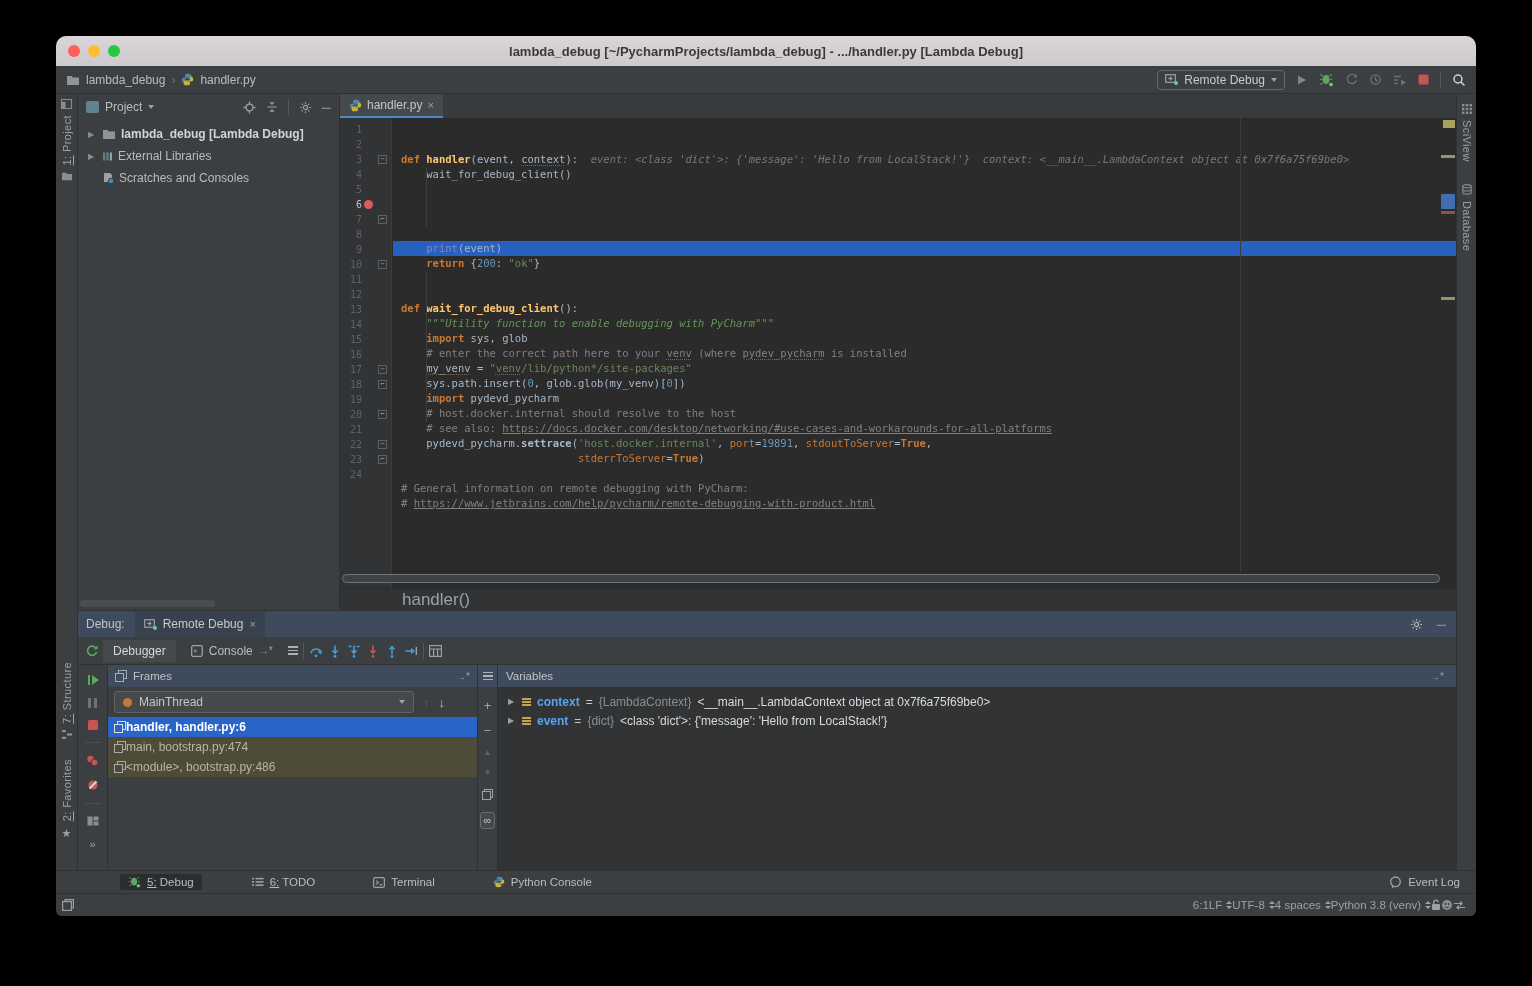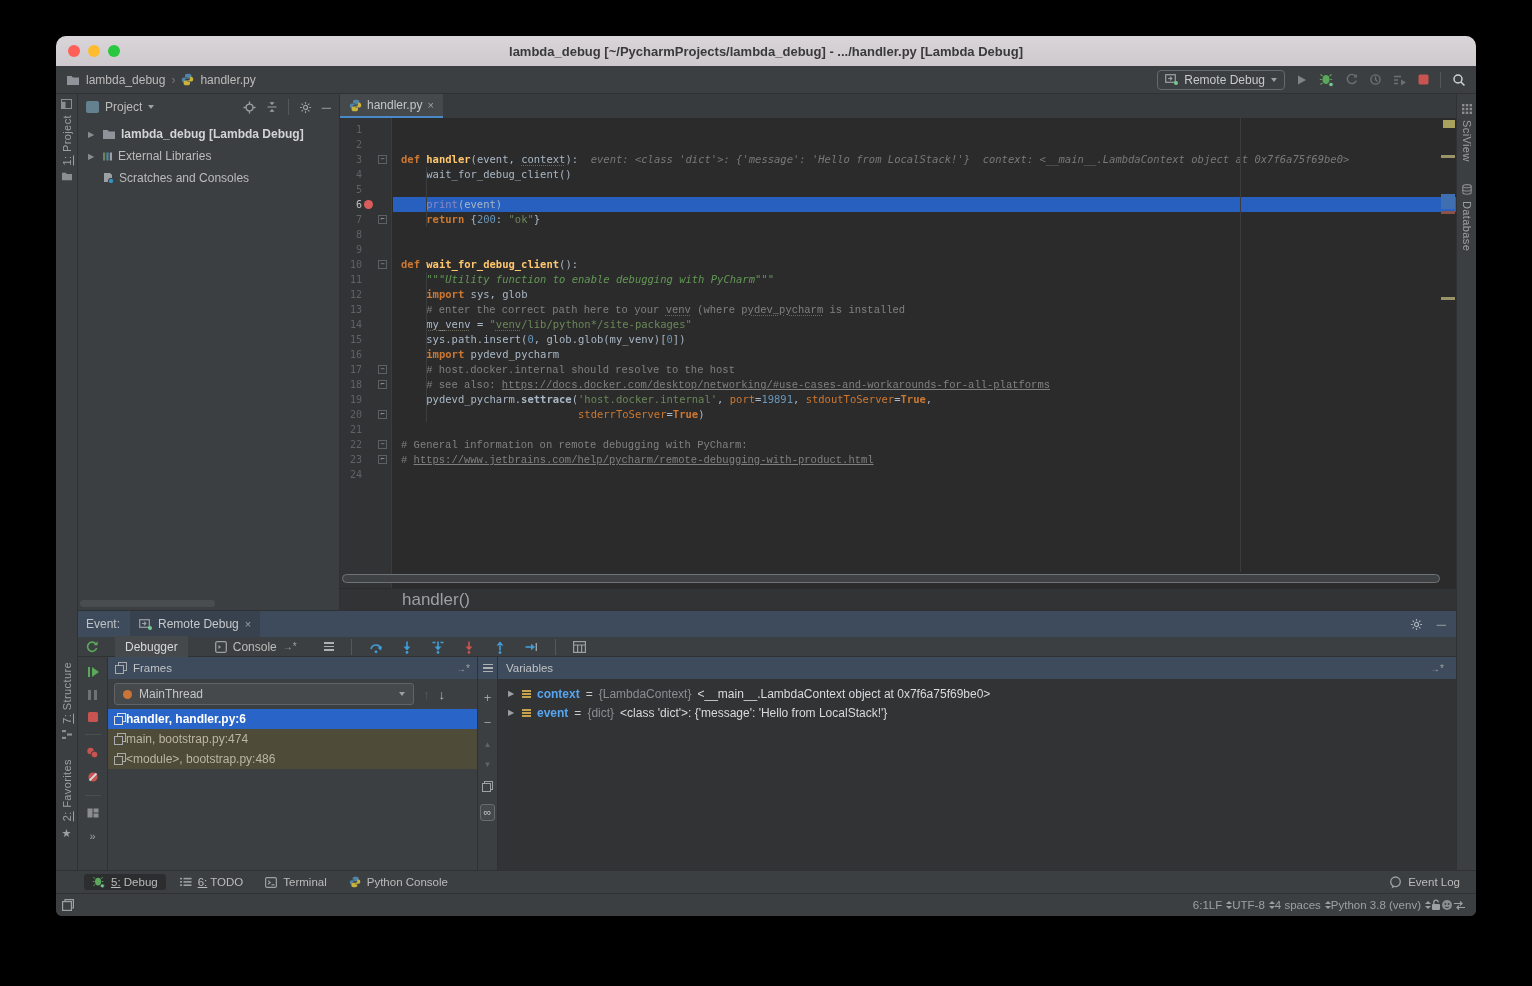--- a/index.html
+++ b/index.html
@@ -77,27 +77,27 @@
   .gl.cur .num { color:#bfc1c3; }
   .gl .s1 { width:13px; display:flex; justify-content:center; flex:none; }
   .gl .s2 { width:15px; display:flex; justify-content:center; flex:none; }
   .bp { width:9px; height:9px; border-radius:50%; background:#DB5C5C; }
   .fm { width:9px; height:9px; border:1px solid #5c6063; background:#313335;
     color:#9da0a3; font:7px/7px "DejaVu Sans Mono",monospace; text-align:center; }
   .codewrap { position:absolute; left:53px; right:0; top:0; bottom:0; padding-top:4px;
     font-family:"DejaVu Sans Mono", monospace; font-size:10.5px; line-height:15px;
     white-space:pre; color:#a9b7c6; }
   .cl { height:15px; padding-left:8px; }
-  .cl.exec { background:#2760BE; }
+  .cl.exec { background:#2760BE;margin-top:44px; }
   .kw  { color:#cc7832; font-weight:bold; }
   .kw2 { color:#cc7832; }
   .fn  { color:#ffc66d; font-weight:bold; }
   .str { color:#6a8759; }
   .doc { color:#629755; font-style:italic; }
-  .com { color:#808080;font-family:Liberation Mono, monospace; }
+  .com { color:#808080; }
   .num2{ color:#6897bb; }
   .bi  { color:#8888c6; }
   .pl  { color:#a9b7c6; }
   .plb { color:#a9b7c6; font-weight:bold; }
   .hint{ color:#787878; font-style:italic; }
   .lnk { text-decoration:underline; }
   .typo{ text-decoration:underline dotted #6e6a58; text-underline-offset:2px; }
   .str.typo,.pl.typo,.com.typo{ text-decoration:underline dotted #6e6a58; text-underline-offset:2px;}
   .guide { position:absolute; width:1px; background:#3b3e41; }
   .marginline { position:absolute; top:0; bottom:16px; width:1px; background:#3a3d3f; }
@@ -110,22 +110,22 @@
   
   .debugwin { height:260px; flex:none; border-top:1px solid #2f3133;
     display:flex; flex-direction:column; background:#3c3f41; }
   .dheader { height:26px; flex:none; background:#3d4b5c; display:flex;
     align-items:center; padding-left:8px; color:#c0c3c5; font-size:12px; }
   .dlabel { margin-right:10px; }
   .dtab { height:26px; display:flex; align-items:center; gap:6px; padding:0 9px;
     background:rgba(43,43,43,.28); color:#c7c9ca; }
   .dtab .x { color:#9da0a3; font-size:11px; }
   .dhead-icons { margin-left:auto; margin-right:10px; display:flex; gap:14px; align-items:center; }
-  .dtoolbar { height:20px; flex:none; background:#3c3f41; border-bottom:1px solid #2f3133;
-    display:flex; align-items:center; padding:0 7px; gap:17px; font-size:12px; color:#bbb; }
+  .dtoolbar { height:28px; flex:none; background:#3c3f41; border-bottom:1px solid #2f3133;
+    display:flex; align-items:center; padding:0 7px; gap:5px; font-size:12px; color:#bbb; }
   .dbtab { padding:4px 10px; }
   .dbtab.active { background:#46494b; color:#d6d8d9; }
   .dbtab.console { display:flex; align-items:center; gap:6px; }
   .outmark { color:#9da0a3; font-size:10px; }
   .dcontent { flex:1; min-height:0; display:flex; }
   .dstrip { width:30px; flex:none; border-right:1px solid #2f3133; display:flex;
     flex-direction:column; align-items:center; padding-top:9px; gap:12px; }
   .vsep { width:16px; height:1px; background:#4b4e50; }
   .pausebars { display:flex; gap:2.5px; }
   .pausebars i { width:3px; height:10px; background:#6f7274; }
@@ -175,21 +175,21 @@
     background:linear-gradient(#C8A34B 0 2px,transparent 2px 3px,#C8A34B 3px 5px,transparent 5px 6px,#C8A34B 6px 8px); }
   .vname { color:#56A5F1; font-weight:700; }
   .veq { color:#c7c9ca; }
   .vtype { color:#8b8e90; }
   .vval { color:#d8dadb; }
 
   
   .bottombar { height:23px; background:#3c3f41; border-top:1px solid #2f3133;
     display:flex; align-items:center; padding:0 16px 0 28px; gap:6px;
     color:#bbb; font-size:11.5px; }
-  .bitem { display:flex; align-items:center; gap:6px; padding:2px 8px; border-radius:3px; }
+  .bitem { display:flex; align-items:center; gap:6px; padding:2px 8px; border-radius:3px;margin-left:36px; }
   .bitem.active { background:#2b2d2e; }
   .eventlog { margin-left:auto; display:flex; align-items:center; gap:6px; }
   .statusbar { height:23px; background:#3c3f41; border-top:1px solid #2f3133;
     display:flex; align-items:center; padding:0 10px 0 6px; color:#9da0a3; font-size:11.5px; }
   .sright { margin-left:auto; display:flex; align-items:center; }
   .sitem { display:flex; align-items:center; gap:4px; }
   .updown { display:inline-flex; flex-direction:column; gap:2px; }
   .updown i { width:0; height:0; border-left:3px solid transparent; border-right:3px solid transparent; }
   .updown .u { border-bottom:3.5px solid #9da0a3; }
   .updown .d { border-top:3.5px solid #9da0a3; }
@@ -553,21 +553,21 @@
             <div class="smark" style="top:93px;width:14px;height:3px;background:#8A5249"></div>
             <div class="smark" style="top:179px;width:14px;height:3px;background:#9b9368"></div>
             <div class="hscroll"></div>
           </div>
           <div class="crumbbar">handler()</div>
         </div>
       </div>
 
       <div class="debugwin">
         <div class="dheader">
-          <span class="dlabel">Event:</span>
+          <span class="dlabel">Debug:</span>
           <div class="dtab">
             <span class="ic">
               <svg width="13" height="11" viewBox="0 0 13 11">
                   <rect x="0.7" y="0.7" width="9.6" height="7.6" fill="none" stroke="#9da0a3" stroke-width="1.2"></rect>
                   <path d="M3 4.5h3.4M5 2.6l1.9 1.9L5 6.4" stroke="#9da0a3" fill="none" stroke-width="1.1"></path>
                   <circle cx="11" cy="9" r="2" fill="#73C991"></circle>
                 </svg>
             </span>
             <span>Remote Debug</span>
             <span class="x">×</span>

